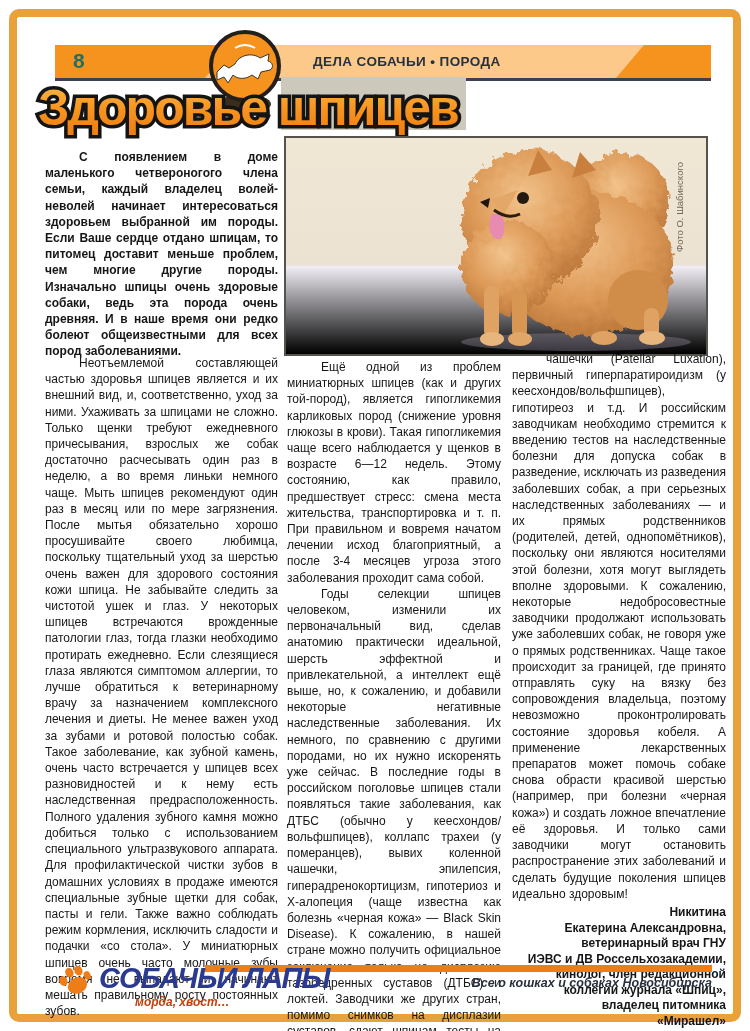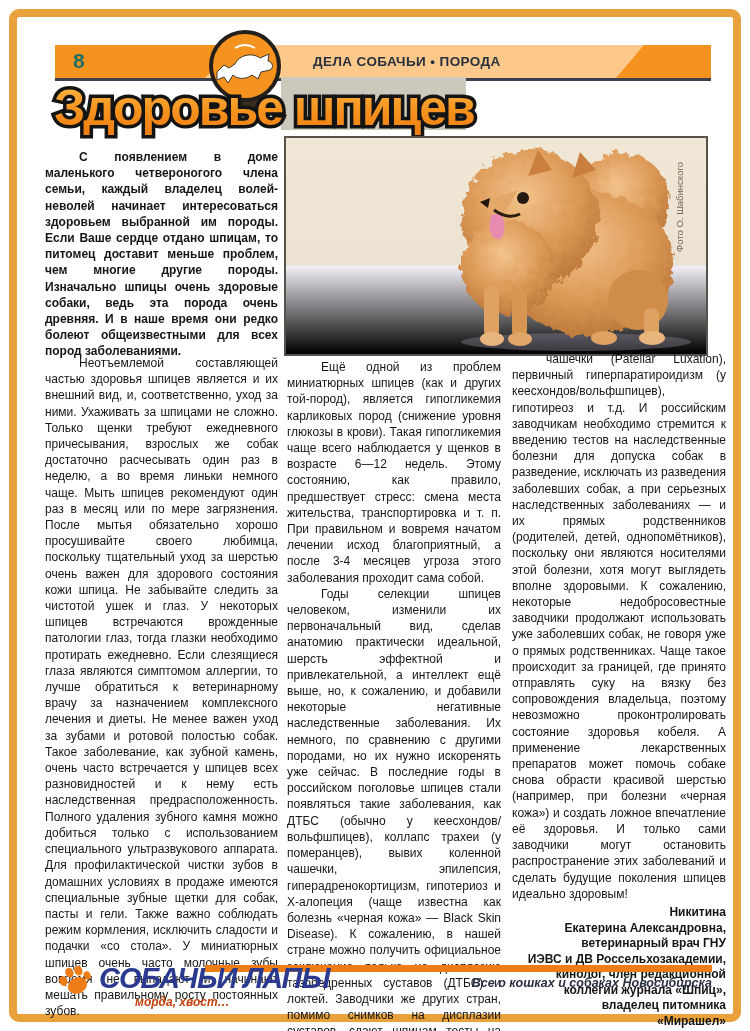--- a/index.html
+++ b/index.html
@@ -16,21 +16,21 @@
   .page-num{position:absolute;left:18px;top:4px;font-size:21px;font-weight:700;color:#1e6f66;}
   .section-title{position:absolute;left:258px;top:9px;font-size:13.5px;font-weight:700;
                  color:#28303f;letter-spacing:.4px;white-space:nowrap;text-align:right;}
   .header-rule{position:absolute;left:55px;top:78px;width:656px;height:3px;background:#3c4150;}
   .logo-badge{position:absolute;left:205px;top:28px;width:80px;height:88px;}
 
   
   .title-shadowbox{position:absolute;left:281px;top:77px;width:185px;height:53px;background:#cdc8bc;}
   .headline{position:absolute;left:38px;top:80px;width:480px;height:60px;}
   .headline span{position:absolute;left:0;top:0;font-size:50px;line-height:56px;font-weight:700;
-                 letter-spacing:-2px;white-space:nowrap;margin-left:16px;}
+                 letter-spacing:-2px;white-space:nowrap;}
   .headline .stroke{-webkit-text-stroke:7px #141414;color:#141414;}
   .headline .fill{background:linear-gradient(180deg,#fdbb49 0%,#f6921e 55%,#ed7d12 100%);
                   -webkit-background-clip:text;background-clip:text;color:transparent;}
 
   
   .photo{position:absolute;left:284px;top:136px;width:420px;height:216px;
          border:2px solid #55534b;background:linear-gradient(180deg,#f0e7d5 0%,#ece2d2 58%,#e8e3ea 60%,#e6e1eb 100%);}
   .photo svg{display:block;}
   .photo-credit{position:absolute;left:688px;top:238px;width:130px;height:14px;
                 transform:rotate(-90deg);transform-origin:left bottom;

